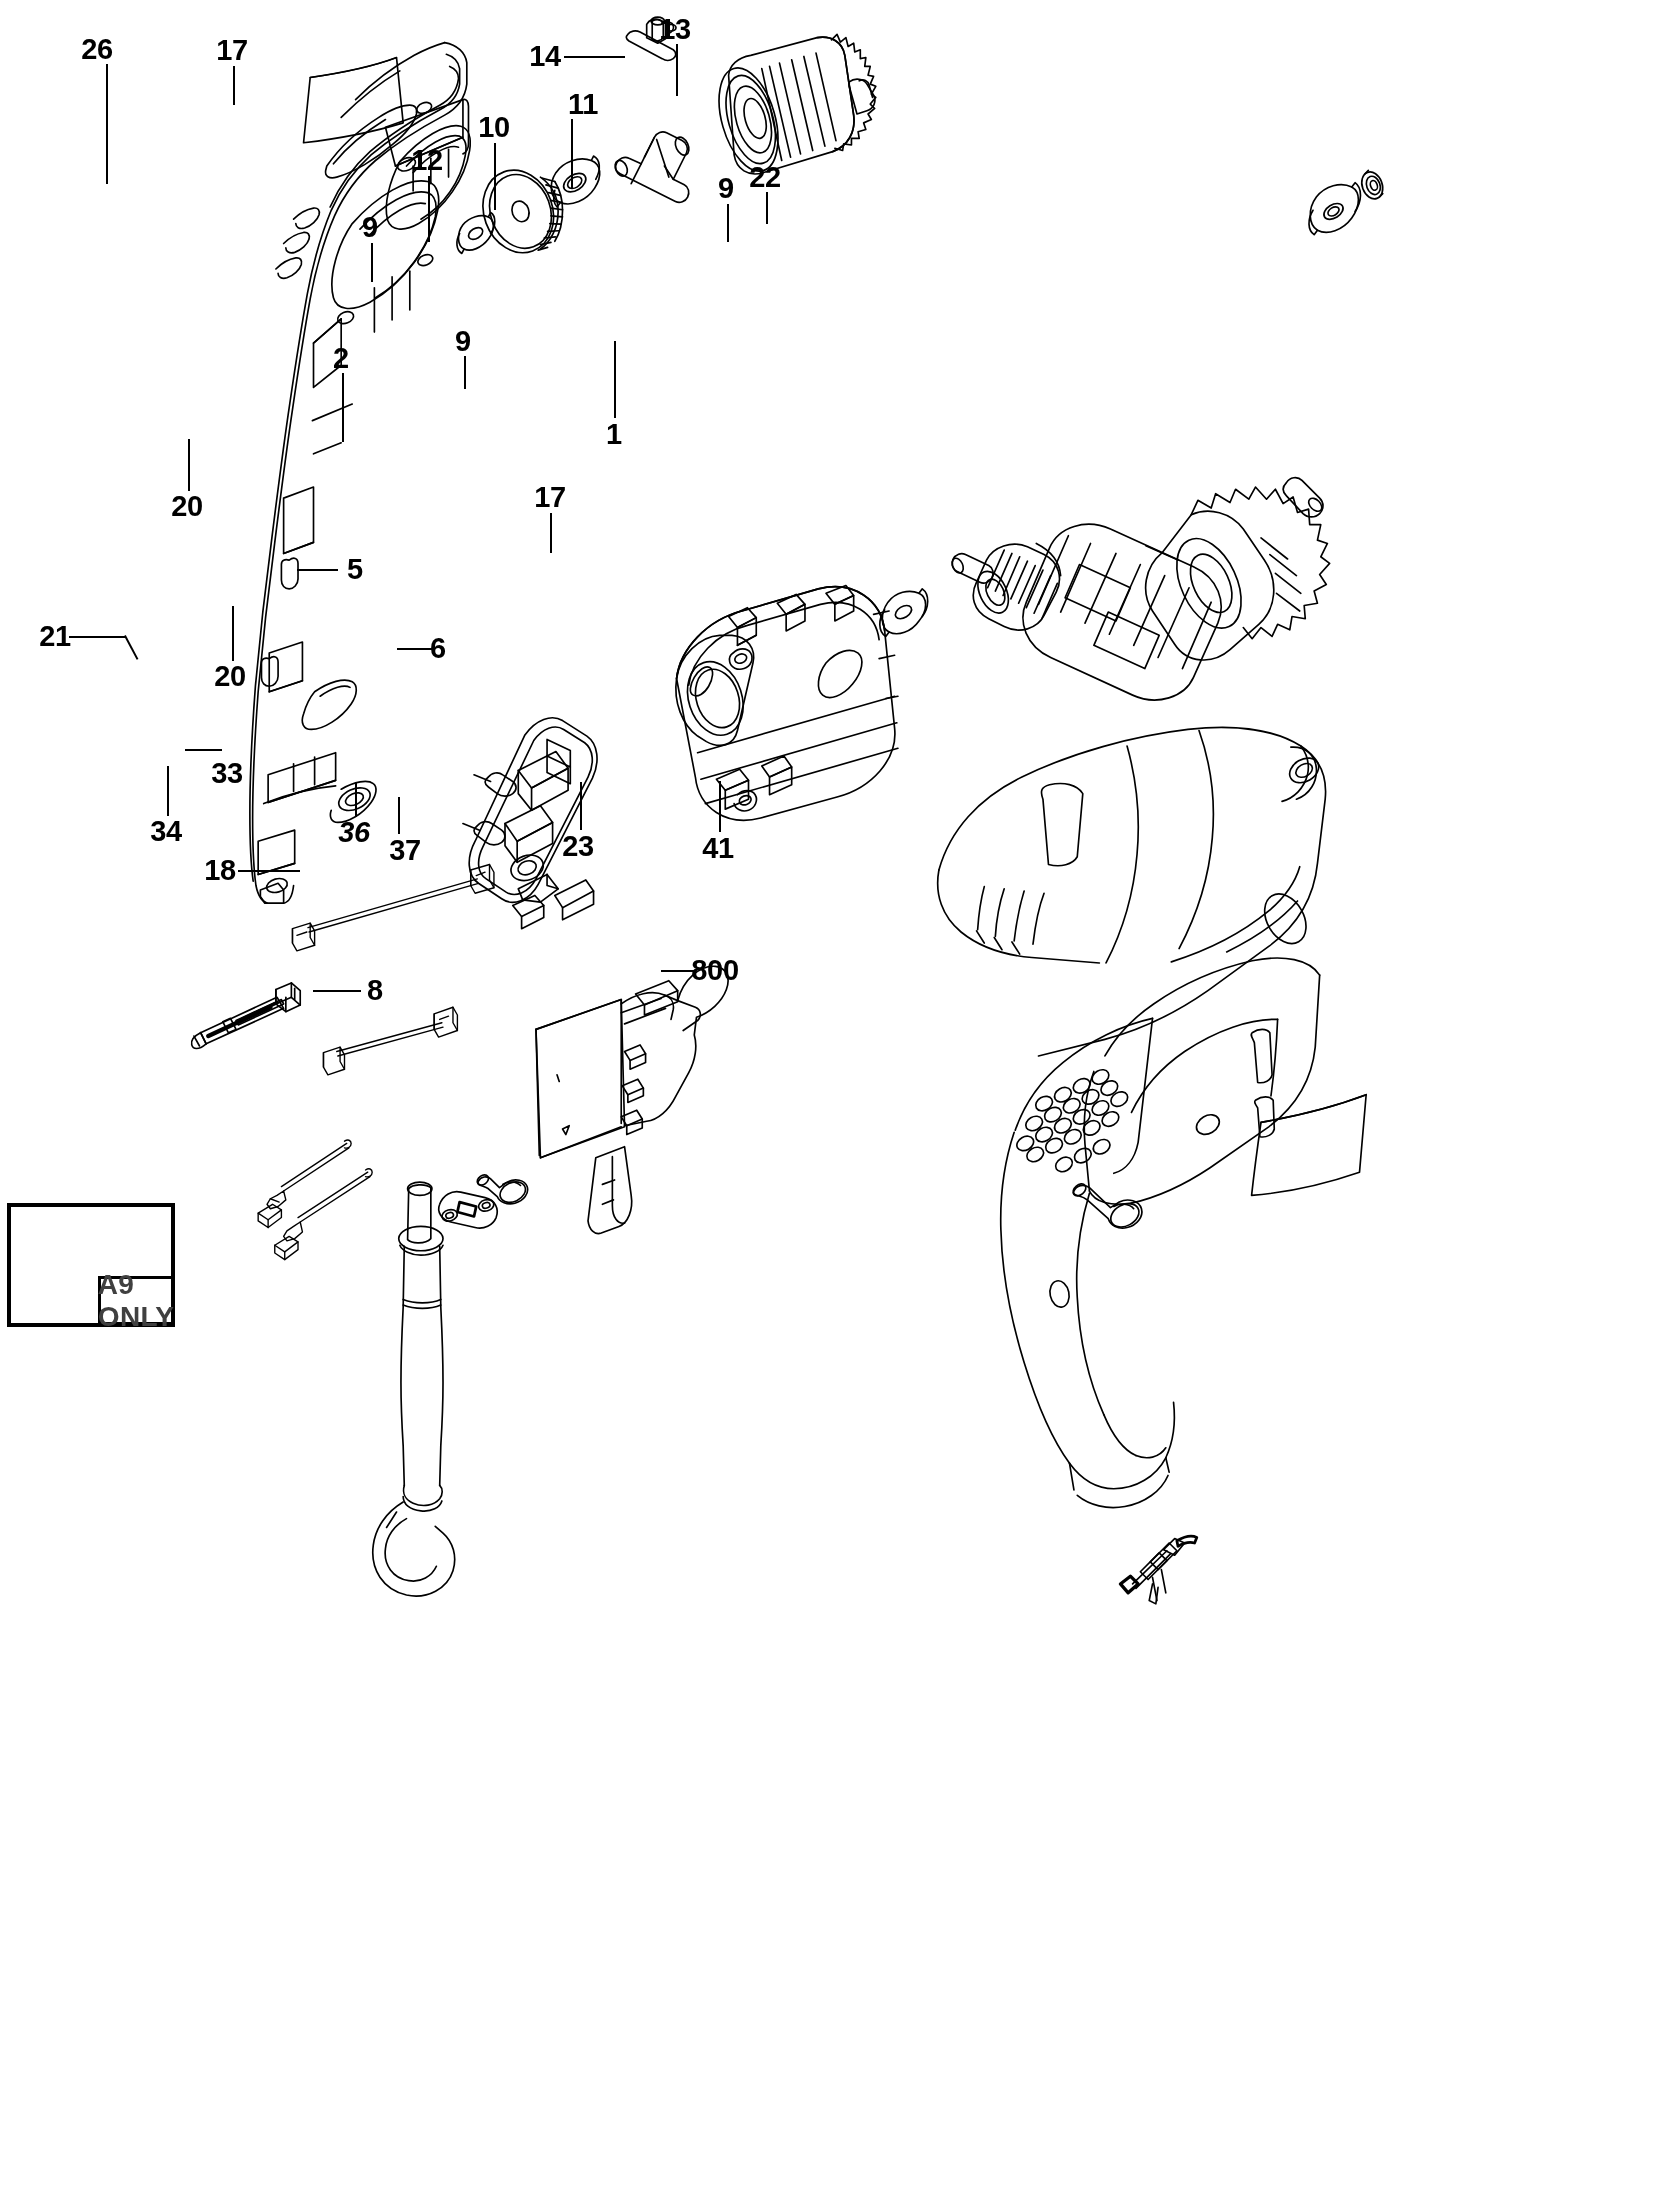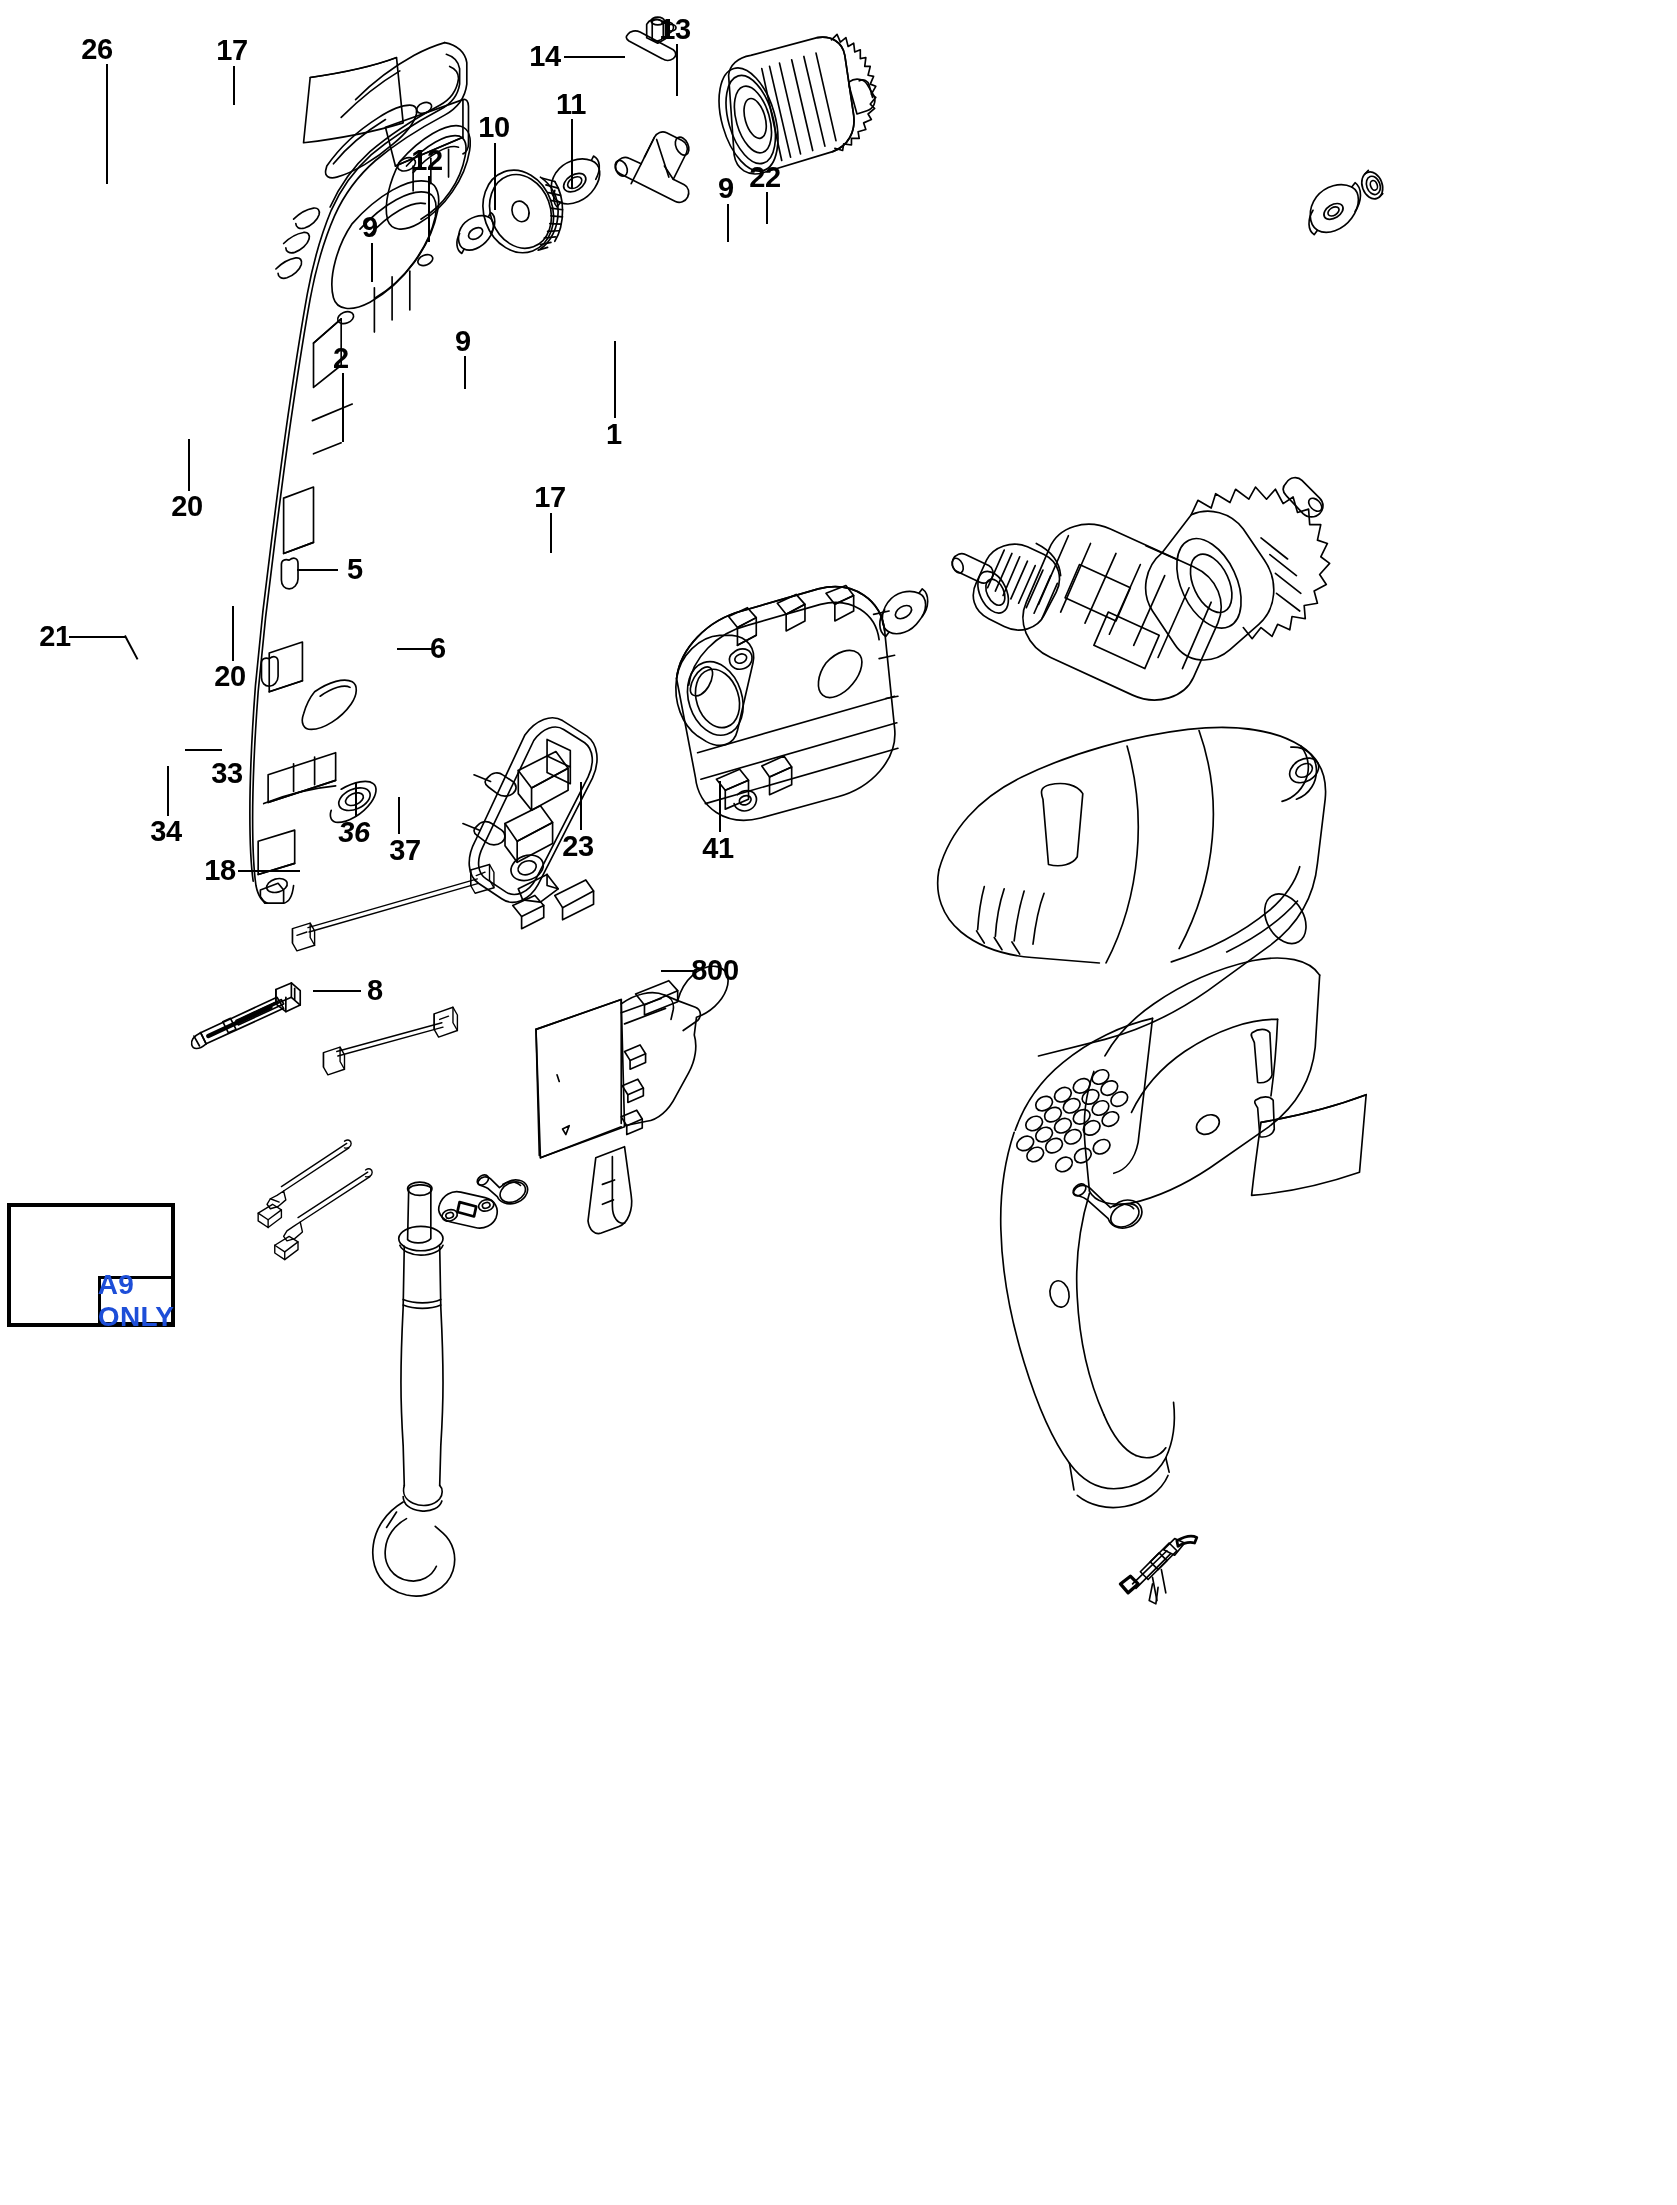--- a/index.html
+++ b/index.html
@@ -56,21 +56,21 @@
     border: 3.5px solid #000000;
     background: #ffffff;
     box-sizing: border-box;
     display: flex;
     align-items: center;
     justify-content: center;
     font-family: "Liberation Sans", sans-serif;
     font-weight: bold;
     font-size: 28px;
     letter-spacing: 0.3px;
-    color: #1d4ed8;
+    color: #404040;
   }
   .rounded-box {
     position: absolute;
     border: 3.5px solid #000000;
     border-radius: 18px;
     box-sizing: border-box;
     background: transparent;
   }
   .copyright {
     position: absolute;
@@ -786,21 +786,21 @@
   <div class="leader v" style="left:233px;top:66px;height:39px;"></div>
   <div class="callout" style="left:232px;top:50px;">17</div>
 
   <div class="leader h" style="left:564px;top:56px;width:61px;"></div>
   <div class="callout" style="left:545px;top:56px;">14</div>
 
   <div class="leader v" style="left:676px;top:44px;height:52px;"></div>
   <div class="callout" style="left:675px;top:29px;">13</div>
 
   <div class="leader v" style="left:571px;top:119px;height:70px;"></div>
-  <div class="callout" style="left:571px;top:104px;">11</div>
+  <div class="callout" style="left:583px;top:104px;">11</div>
 
   <div class="leader v" style="left:494px;top:143px;height:67px;"></div>
   <div class="callout" style="left:494px;top:127px;text-align:center;">10</div>
 
   <div class="leader v" style="left:428px;top:176px;height:66px;"></div>
   <div class="callout" style="left:427px;top:160px;">12</div>
 
   <div class="leader v" style="left:371px;top:243px;height:39px;"></div>
   <div class="callout" style="left:370px;top:227px;">9</div>
 

